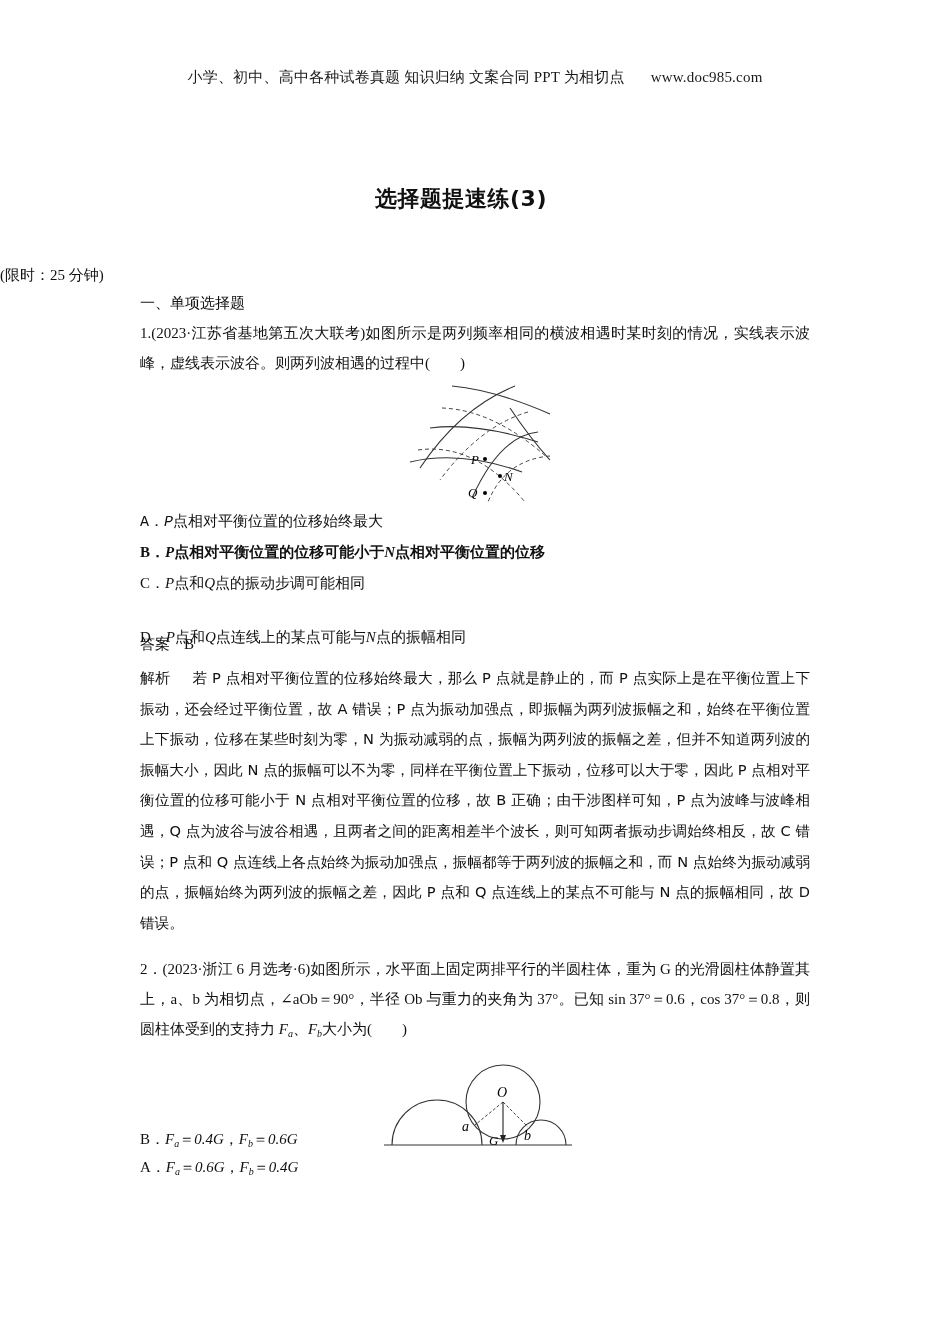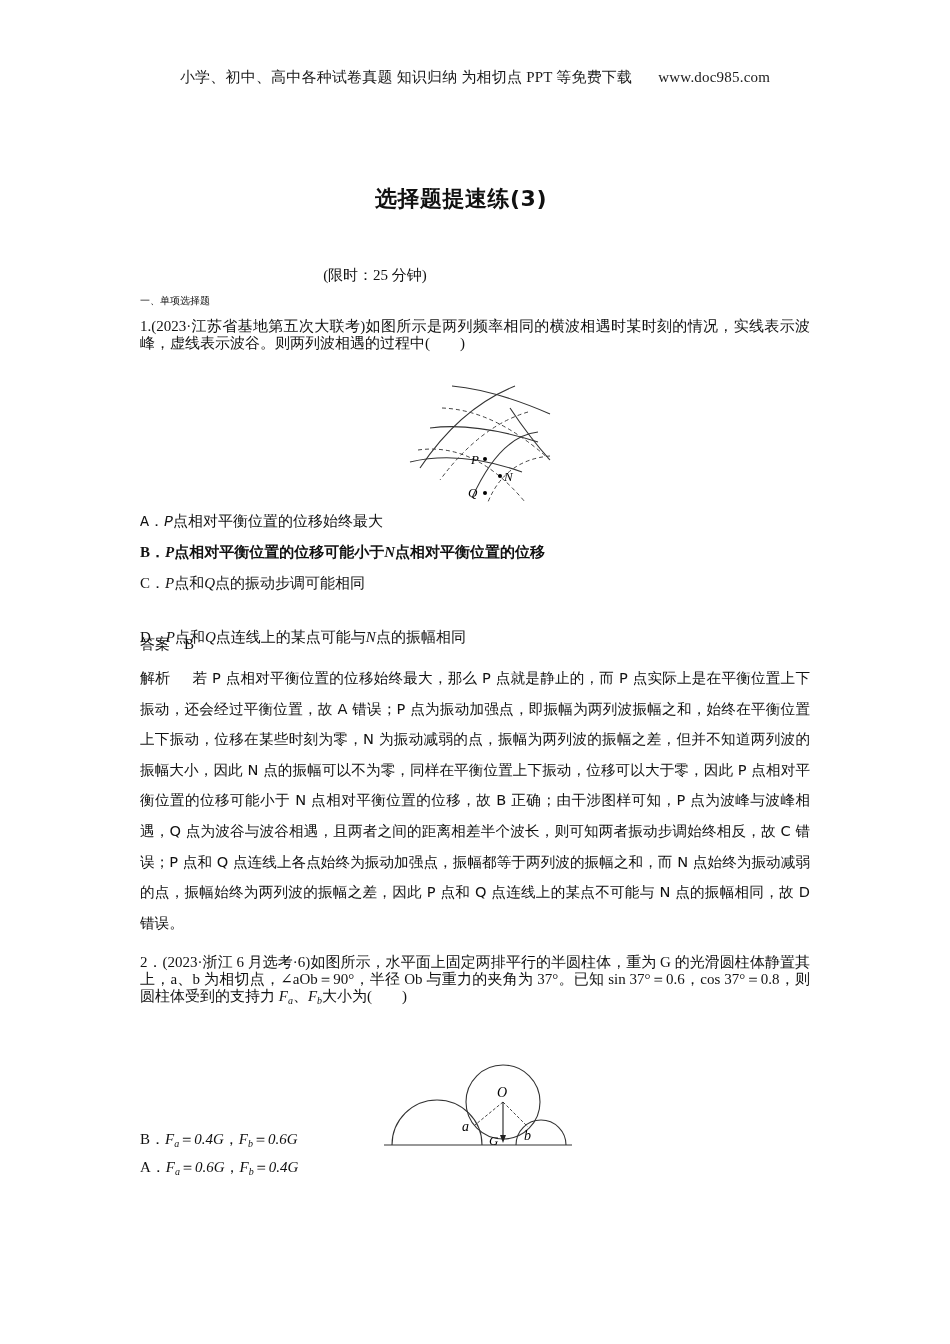--- a/index.html
+++ b/index.html
@@ -11,41 +11,41 @@
     .header-banner {
       position: absolute; top: 68px; left: 0; width: 950px; text-align: center;
       font-size: 15px; letter-spacing: 0.2px; color: #1a1a1a;
     }
     .header-banner .url { margin-left: 26px; }
     .title {
       position: absolute; top: 184px; left: 0; width: 922px; text-align: center;
       font-size: 22px; font-weight: bold; font-family: "DejaVu Sans", sans-serif; letter-spacing: 0.5px;
     }
     .time-limit {
-      position: absolute; top: 266px; left: 0; width: 750px; text-align: center; font-size: 15px;
+      position: absolute; top: 266px; left: 0; width: 750px; text-align: left; font-size: 15px;
     }
     .content {
-      position: absolute; left: 140px; width: 670px; font-size: 15px; line-height: 17px;
+      position: absolute; left: 140px; width: 670px; font-size: 15px; line-height: 30px;
     }
-    .section-heading { position: absolute; left: 140px; top: 294px; font-size: 10px; font-family: "DejaVu Sans", sans-serif; }
+    .section-heading { position: absolute; left: 140px; top: 294px; font-size: 15px; font-family: "DejaVu Sans", sans-serif; }
     .q1 { top: 318px; }
     .para { margin: 0; text-align: justify; text-align-last: left; }
     .it { font-style: italic; }
     .opt { position: absolute; left: 140px; font-size: 15px; }
     .analysis { top: 663px; font-family: "DejaVu Sans", sans-serif; font-size: 14.6px; line-height: 30.6px; }
     .analysis .lbl { font-family: "Liberation Serif", serif; font-size: 15px; margin-right: 22px; }
     .q2 { top: 954px; }
     .fig { position: absolute; }
     sub { font-size: 10px; vertical-align: -3px; }
   </style>
 </head>
 <body>
 
 <div class="header-banner">
-  <span>小学、初中、高中各种试卷真题  知识归纳  为相切点  PPT 等免费下载</span><span class="url">www.doc985.com</span>
+  <span>小学、初中、高中各种试卷真题  知识归纳  文案合同  PPT 为相切点</span><span class="url">www.doc985.com</span>
 </div>
 
 <div class="title">选择题提速练(3)</div>
 <div class="time-limit">(限时：25 分钟)</div>
 <div class="section-heading">一、单项选择题</div>
 
 <div class="content q1">
   <p class="para">
     <span>1.</span><span>(2023·江苏省基地第五次大联考)</span><span>如图所示是两列频率相同的横波相遇时某时刻的情况，实线表示波峰，虚线表示波谷。则两列波相遇的过程中(　　)</span>
   </p>

